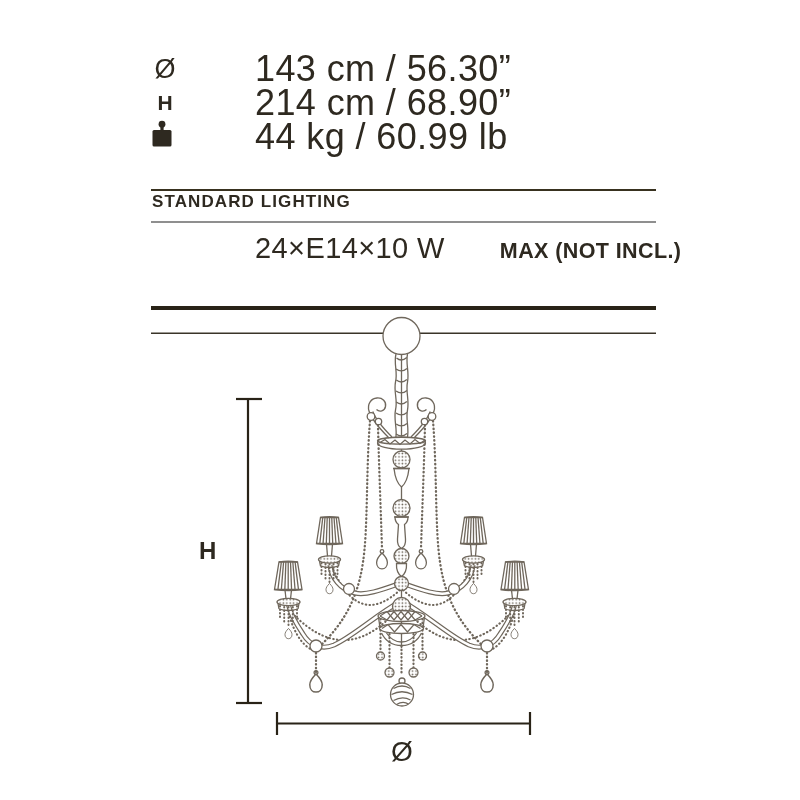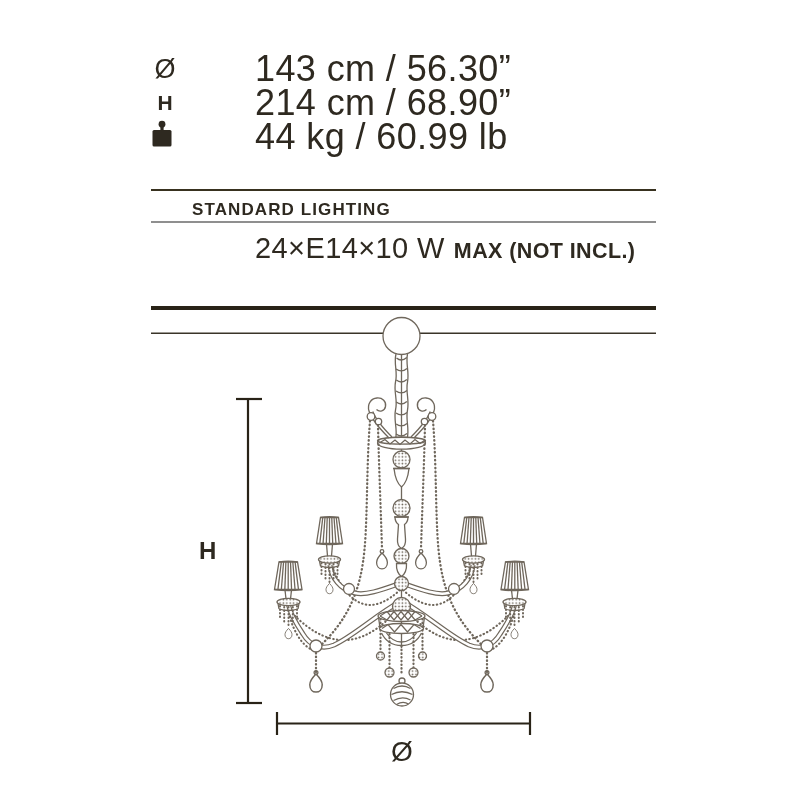--- a/index.html
+++ b/index.html
@@ -8,23 +8,23 @@
   
   .spec-row{position:absolute;left:150px;height:34px;display:flex;align-items:center;}
   .icon-cell{width:30px;display:flex;justify-content:center;align-items:center;}
   .sym-dia{font-size:27px;font-weight:500;letter-spacing:0;}
   .sym-h{font-size:21px;font-weight:700;}
   .spec-val{position:absolute;left:105px;top:0;height:34px;display:flex;align-items:center;
             font-size:36px;letter-spacing:.4px;white-space:nowrap;}
   
   .rule{position:absolute;left:151px;width:505px;}
   
-  .heading{position:absolute;left:152px;top:200px;font-size:17px;font-weight:700;
-           letter-spacing:1.1px;margin-left:40px;}
-  .light-line{position:absolute;left:255px;top:232px;display:flex;align-items:baseline;white-space:nowrap;}
+  .heading{position:absolute;left:152px;top:192px;font-size:17px;font-weight:700;
+           letter-spacing:1.1px;}
+  .light-line{position:absolute;left:255px;top:232px;display:flex;align-items:baseline;white-space:nowrap;gap:46px;}
   .light-main{font-size:29px;letter-spacing:.4px;}
   .light-suffix{font-size:21.5px;font-weight:700;letter-spacing:.4px;margin-left:9px;}
   
   .h-label{position:absolute;left:199px;top:537px;font-size:24px;font-weight:700;}
   .dia-label{position:absolute;left:384px;top:736px;width:36px;text-align:center;
              font-size:28px;font-weight:500;}
   svg{position:absolute;left:0;top:0;}
 </style>
 </head>
 <body>

